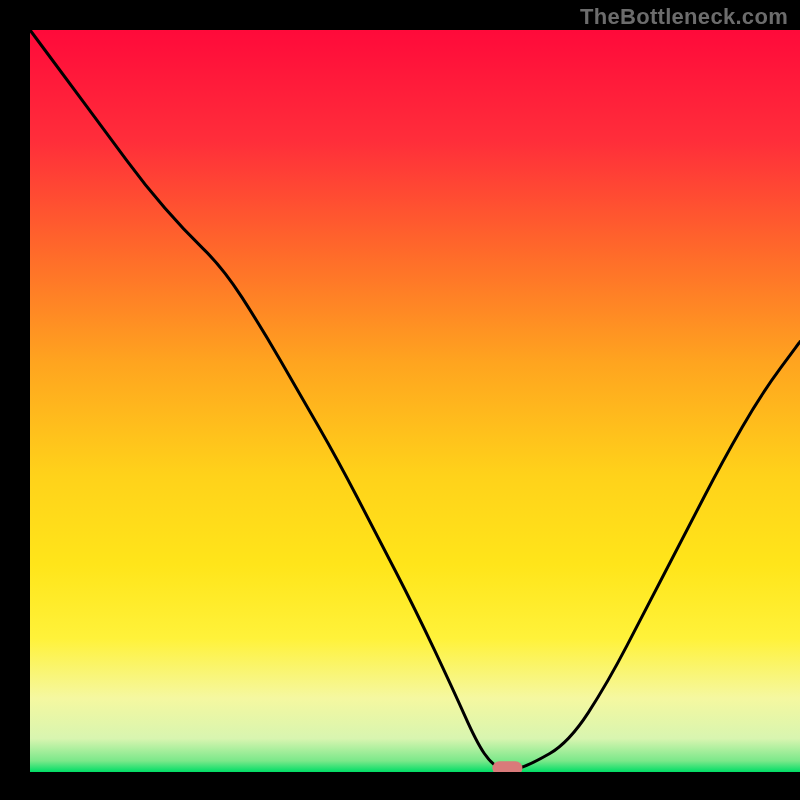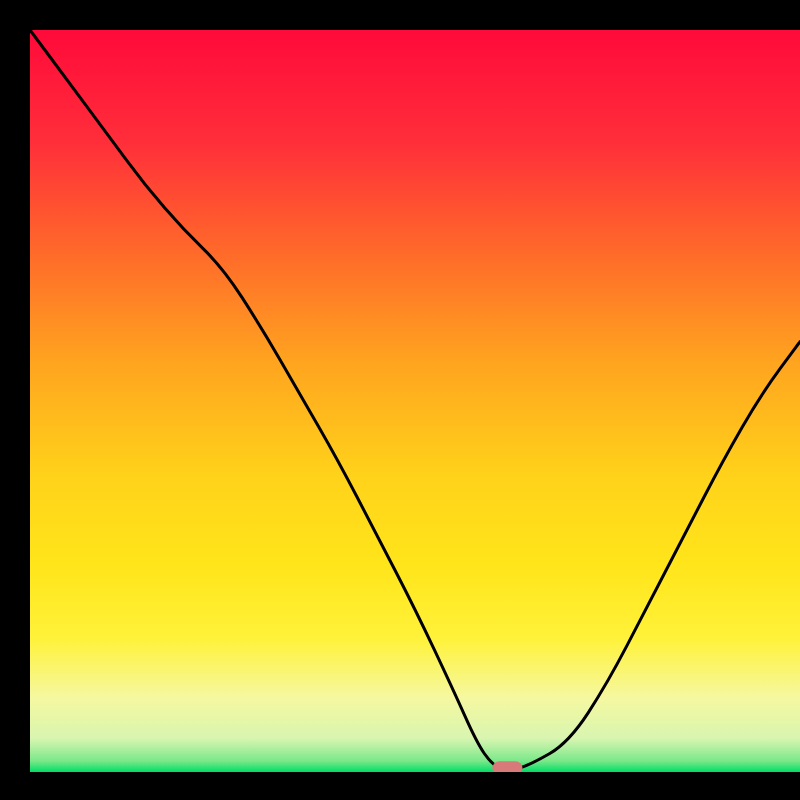--- a/index.html
+++ b/index.html
@@ -30,20 +30,21 @@
   svg {
     position: absolute;
     top: 0;
     left: 0;
   }
 </style>
 </head>
 <body>
 
 <div class="frame">
+  <div class="watermark">TheBottleneck.com</div>
   <svg id="chart-svg" width="800" height="800" viewBox="0 0 800 800">
     <defs>
       <linearGradient id="bg-grad" x1="0" y1="0" x2="0" y2="1">
           <stop offset="0.00%" stop-color="#ff0a3a"></stop>
           <stop offset="15.00%" stop-color="#ff2e3a"></stop>
           <stop offset="30.00%" stop-color="#ff6a2a"></stop>
           <stop offset="45.00%" stop-color="#ffa51f"></stop>
           <stop offset="60.00%" stop-color="#ffd21a"></stop>
           <stop offset="72.00%" stop-color="#ffe51a"></stop>
           <stop offset="82.00%" stop-color="#fff23a"></stop>

